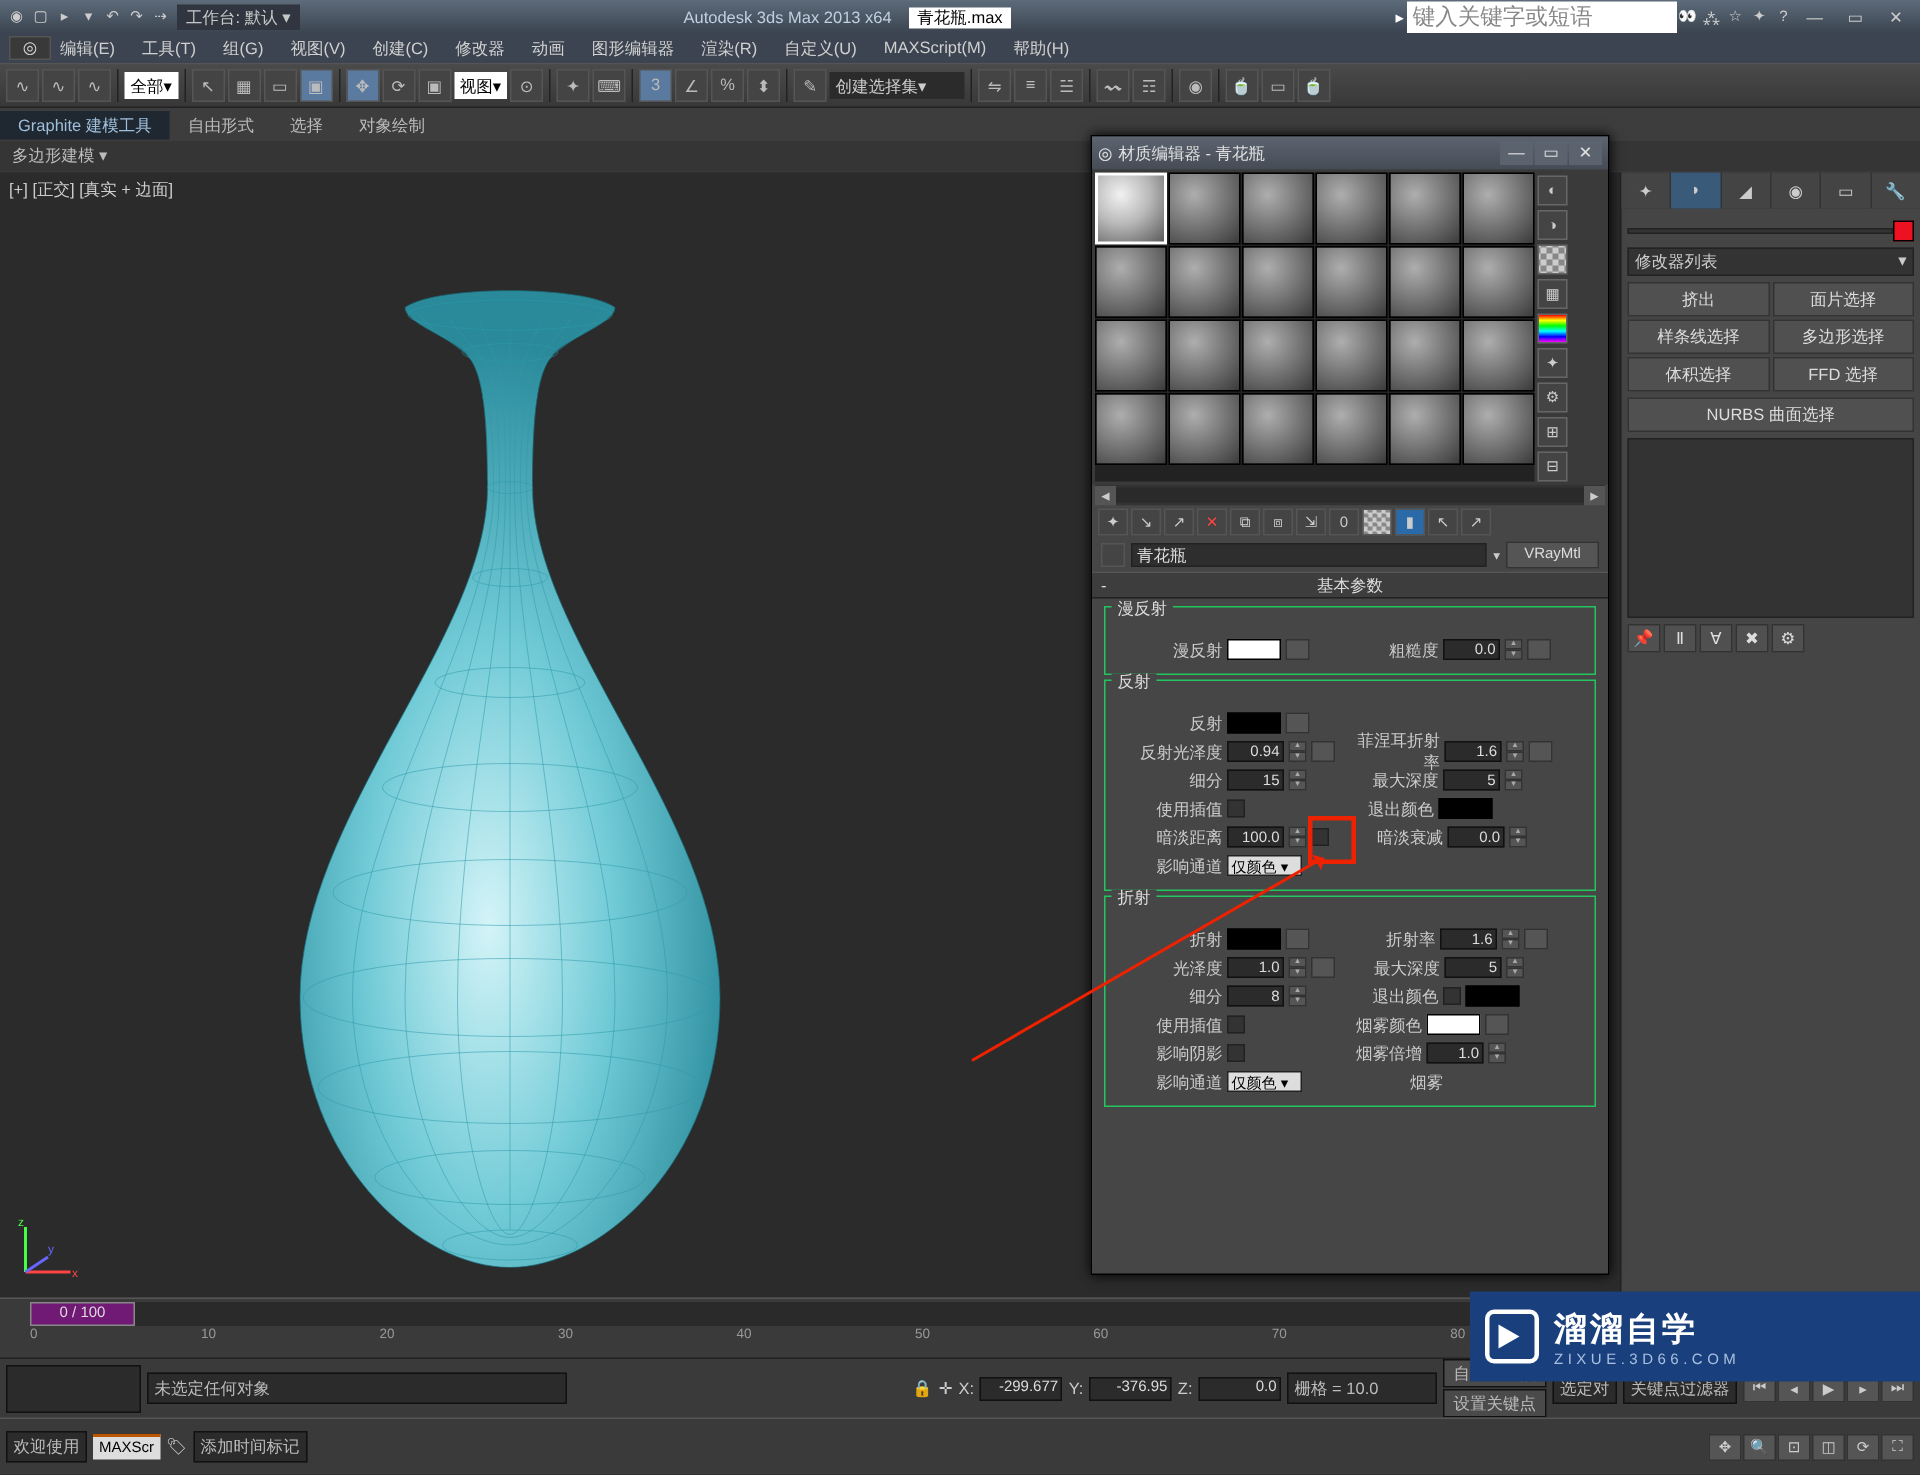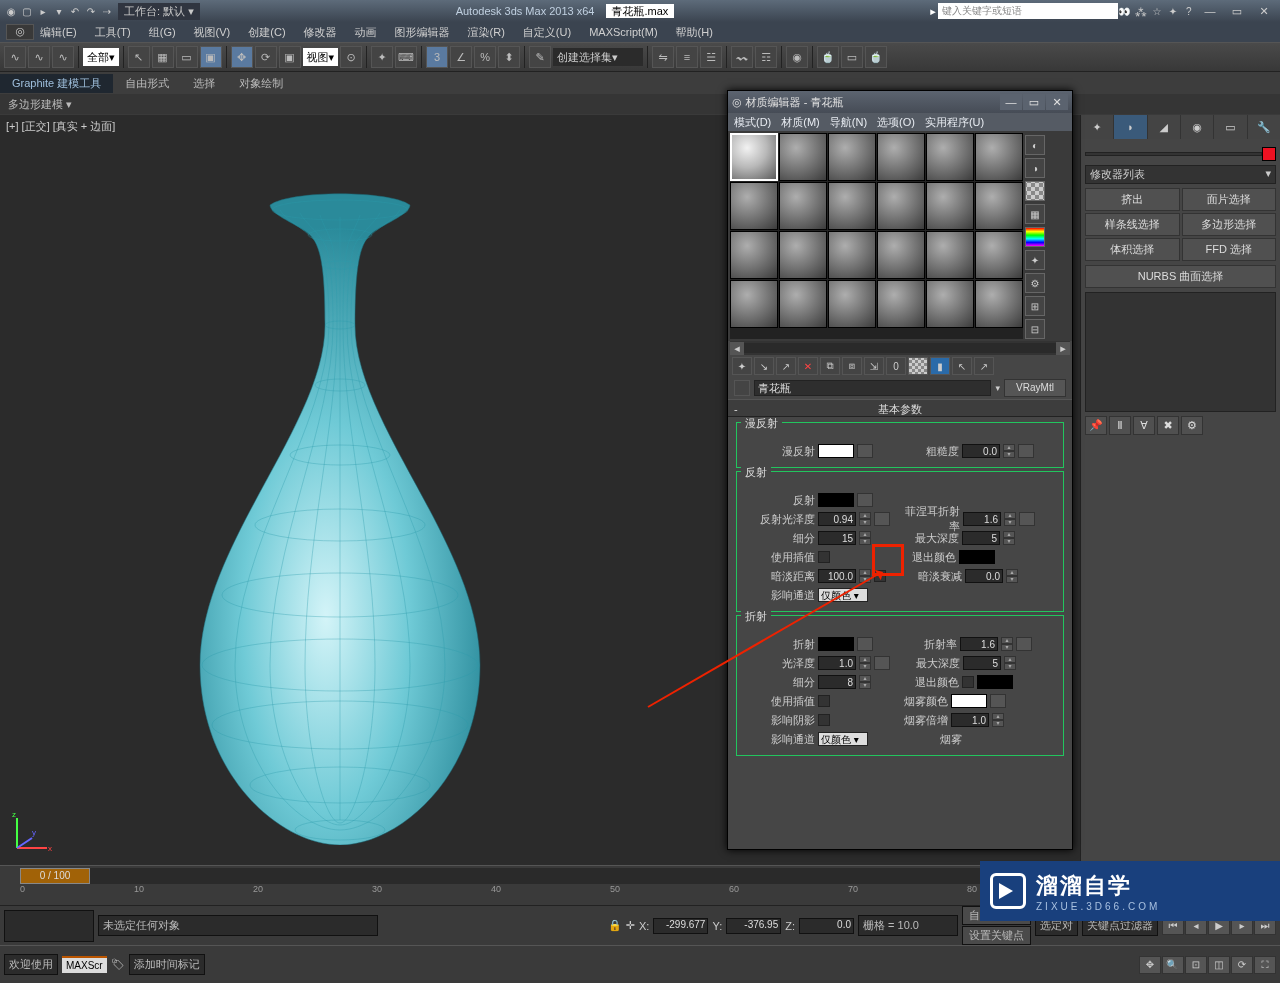--- a/index.html
+++ b/index.html
@@ -2,21 +2,21 @@
 <html><head>
 <meta charset="utf-8">
 <style>
 * { margin: 0; padding: 0; box-sizing: border-box; font-family: "Microsoft YaHei", SimSun, sans-serif; }
 body { background: #3a3a3a; width: 1280px; height: 983px; overflow: hidden; position: relative; font-size: 11px; color: #ccc; }
 .titlebar { height: 22px; background: linear-gradient(#5d6b7a, #3b4450); display: flex; align-items: center; padding: 0 4px; }
 .titlebar .icon { width: 14px; height: 14px; margin-right: 2px; display: inline-flex; align-items: center; justify-content: center; font-size: 10px; color: #ccc;}
 .titlebar .ws { background: #303540; padding: 1px 6px; margin-left: 2px; color: #c8c8c8; font-size: 11px; }
 .titlebar .center { flex: 1; text-align: center; color: #c0d0e0; font-size: 11px; }
 .titlebar .fname { background: #fff; color: #000; padding: 1px 6px; margin-left: 8px;}
-.titlebar .search { background: #fff; color: #888; padding: 1px 4px; width: 180px; font-size: 10px; }
+.titlebar .search { background: #fff; color: #888; padding: 1px 4px; width: 180px; font-size: 15px; }
 .titlebar .winbtns span { display:inline-block; width:24px; text-align:center; color:#ccc; }
 
 .menubar { height: 20px; background: #3b4450; display: flex; align-items: center; padding-left: 40px; gap: 18px; color: #d0d0d0; }
 .menubar span { cursor: default; }
 
 .toolbar { height: 30px; background: linear-gradient(#4a4a4a,#383838); border-top: 1px solid #555; border-bottom: 1px solid #222; display: flex; align-items: center; padding: 0 4px; gap: 2px; }
 .toolbar .tbtn { width: 22px; height: 22px; background:#444; border:1px solid #555; display:inline-flex; align-items:center; justify-content:center; font-size:11px; color:#bbb; position:relative;}
 .toolbar .tbtn.on { background:#5a7aa0; }
 .toolbar .sep { width:1px; height:22px; background:#222; margin:0 2px; }
 .toolbar .combo { background:#fff; color:#000; padding:1px 4px; height:18px; font-size:11px; display:inline-flex; align-items:center;}
@@ -87,21 +87,21 @@
 .matwin .ddl { background:#ddd; color:#000; border:1px solid #222; height:14px; padding:0 2px; font-size:10px;}
 
 
 .redbox { position:absolute; border:3px solid #e20; }
 .redline { position:absolute; background:#e20; height:2px; transform-origin:left center;}
 .redarrow { position:absolute; width:0;height:0; border:6px solid transparent; border-left-color:#e20;}
 
 
 .timeline { position:absolute; left:0; right:0; bottom:78px; height:40px; background:#3a3a3a; border-top:1px solid #555;}
 .timeline .slider{height:16px; background:#2a2a2a; margin:2px 60px 0 20px; position:relative;}
-.timeline .thumb{position:absolute; left:0; top:0; height:16px; width:70px; background:#a16207; border:1px solid #888; text-align:center; font-size:10px; line-height:14px;color:#ddd;}
+.timeline .thumb{position:absolute; left:0; top:0; height:16px; width:70px; background:#701a75; border:1px solid #888; text-align:center; font-size:10px; line-height:14px;color:#ddd;}
 .timeline .ticks{height:18px; margin:0 60px 0 20px; display:flex; justify-content:space-between; font-size:9px; color:#999;}
 .statusbar { position:absolute; left:0; right:0; bottom:38px; height:40px; background:#3a3a3a; display:flex; align-items:center; padding:0 4px; gap:4px; border-top:1px solid #222;}
 .statusbar .inset{ background:#2b2b2b; border:1px solid #111; color:#bbb; padding:2px 4px; font-size:11px;}
 .statusbar .coordlbl{ color:#ccc; font-size:11px;}
 .statusbar .num2{ background:#2b2b2b; border:1px solid #111; width:55px; height:16px; color:#ddd; padding:0 2px; font-size:10px; text-align:right;}
 .bottombar { position:absolute; left:0; right:0; bottom:0; height:38px; background:#3a3a3a; display:flex; align-items:center; padding:0 4px; gap:4px; border-top:1px solid #555;}
 .bottombar .maxs{ border-top:2px solid #b50; background:#ddd; color:#000; padding:2px 4px; font-size:10px;}
 .bottombar .inset{ background:#2b2b2b; border:1px solid #111; color:#bbb; padding:2px 4px; font-size:11px; flex:0 0 auto;}
 .playback { display:flex; gap:1px; margin-left:auto;}
 .playback .pb{width:22px;height:18px;background:#555;border:1px solid #333;display:flex;align-items:center;justify-content:center;font-size:10px;color:#ccc;}
@@ -306,27 +306,20 @@
 
 <div class="matwin">
   <div class="mtitle">
     <span>◎</span>
     <span style="margin-left:4px">材质编辑器 - 青花瓶</span>
     <span class="spacer"></span>
     <span class="wbtn">—</span>
     <span class="wbtn">▭</span>
     <span class="wbtn">✕</span>
   </div>
-  <div class="mmenu">
-    <span>模式(D)</span>
-    <span>材质(M)</span>
-    <span>导航(N)</span>
-    <span>选项(O)</span>
-    <span>实用程序(U)</span>
-  </div>
   <div class="slots">
     <div class="slotgrid">
       <div class="slot sel"></div>
       <div class="slot"></div>
       <div class="slot"></div>
       <div class="slot"></div>
       <div class="slot"></div>
       <div class="slot"></div>
       <div class="slot"></div>
         <div class="slot"></div>

